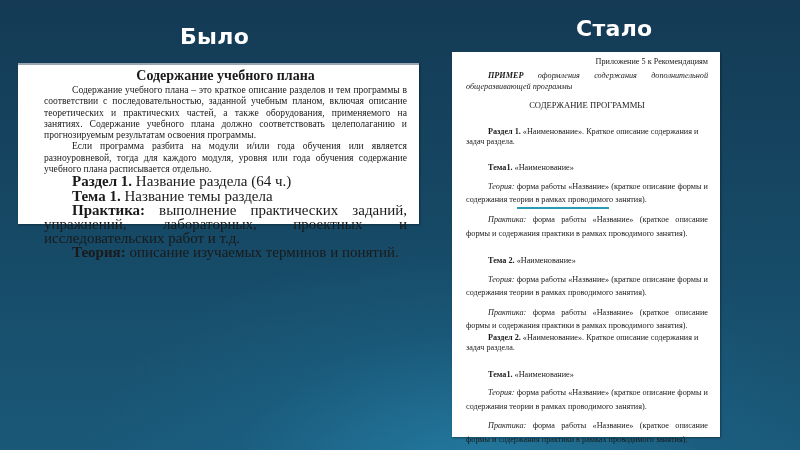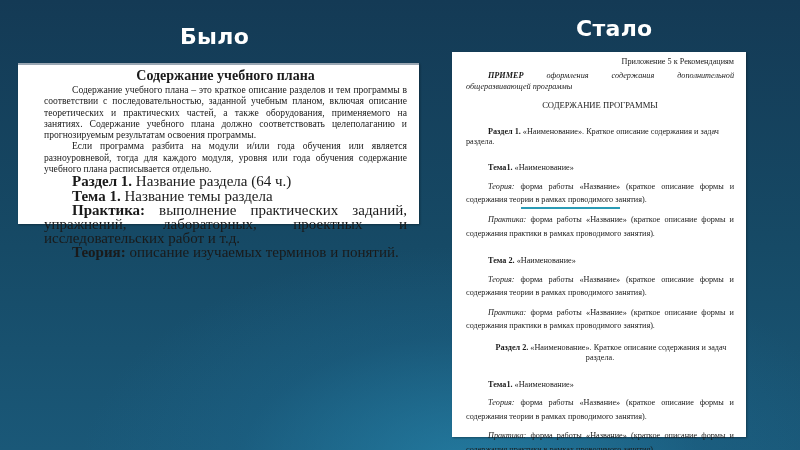--- a/index.html
+++ b/index.html
@@ -34,30 +34,30 @@
   #doc-before .para { text-align: justify; text-indent: 28px; margin: 0; }
   #doc-before .big {
     font-size: 15px; line-height: 14.2px; margin: 0;
   }
   #doc-before .big.indent { text-indent: 28px; }
   #doc-before .big.justify { text-align: justify; text-indent: 28px; }
   b { font-weight: bold; }
 
   
   #doc-after {
-    left: 452px; top: 52px; width: 294px; height: 385px;
+    left: 452px; top: 52px; width: 268px; height: 385px;
     padding: 5px 12px 0 14px; box-sizing: border-box;
     font-size: 8.2px; line-height: 10.4px;
   }
   #doc-after p { margin: 0; }
   #doc-after .appendix { text-align: right; }
   #doc-after .example { font-style: italic; font-weight: bold; text-indent: 22px; text-align: justify; margin-top: 4px; }
   #doc-after .program-title { text-align: center; margin-top: 8px; font-size: 8.6px; }
   #doc-after .section { text-indent: 22px; margin-top: 16px; }
-  #doc-after .section.tight { margin-top: 10px; text-align: center; }
+  #doc-after .section.tight { margin-top: 0; }
   #doc-after .topic { text-indent: 22px; margin-top: 16px; }
   #doc-after .item { text-indent: 22px; text-align: justify; margin-top: 6px; line-height: 13.6px; }
   #doc-after .item i { font-style: italic; }
   #doc-after .ellipsis { text-indent: 22px; margin-top: 5px; }
   .highlight { border-bottom: 2.5px solid #2a9bb5; padding-bottom: 16px; }
 </style>
 </head>
 <body>
 
 <div class="slide-heading" id="heading-before">Было</div>

